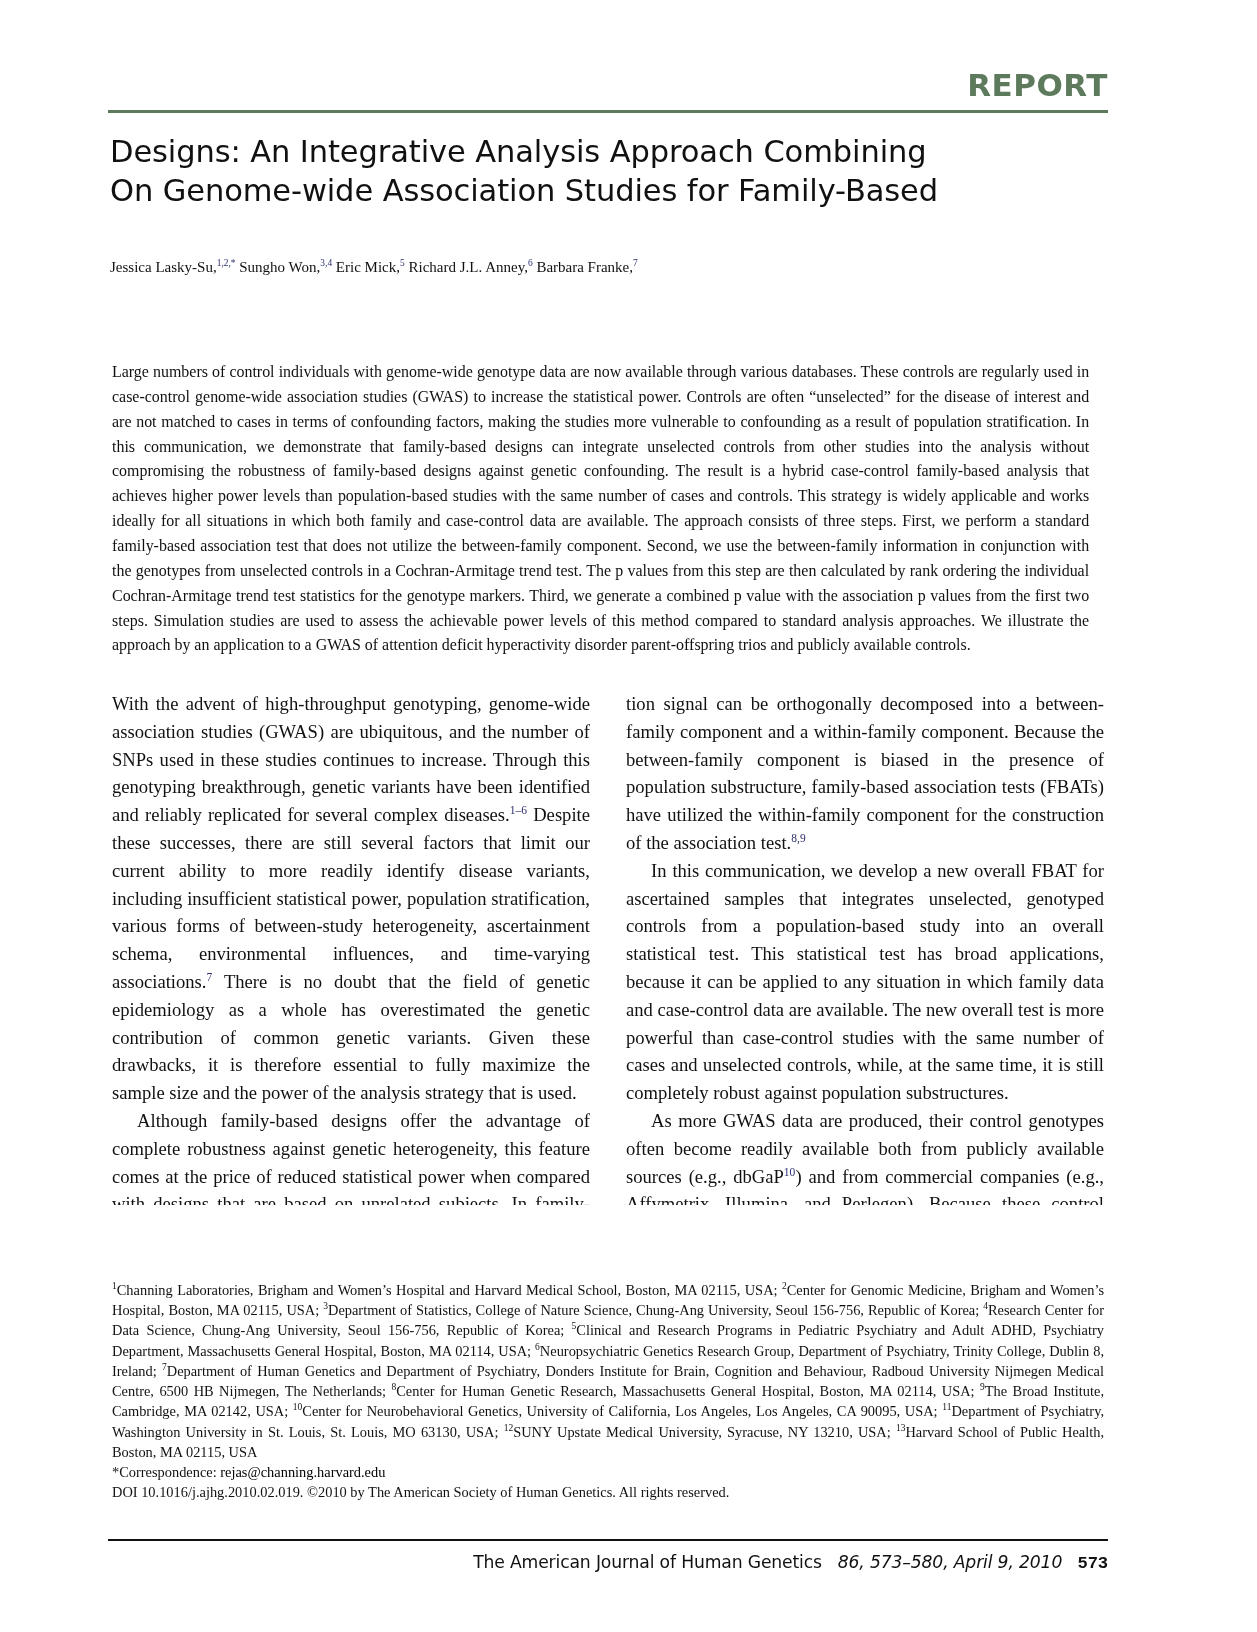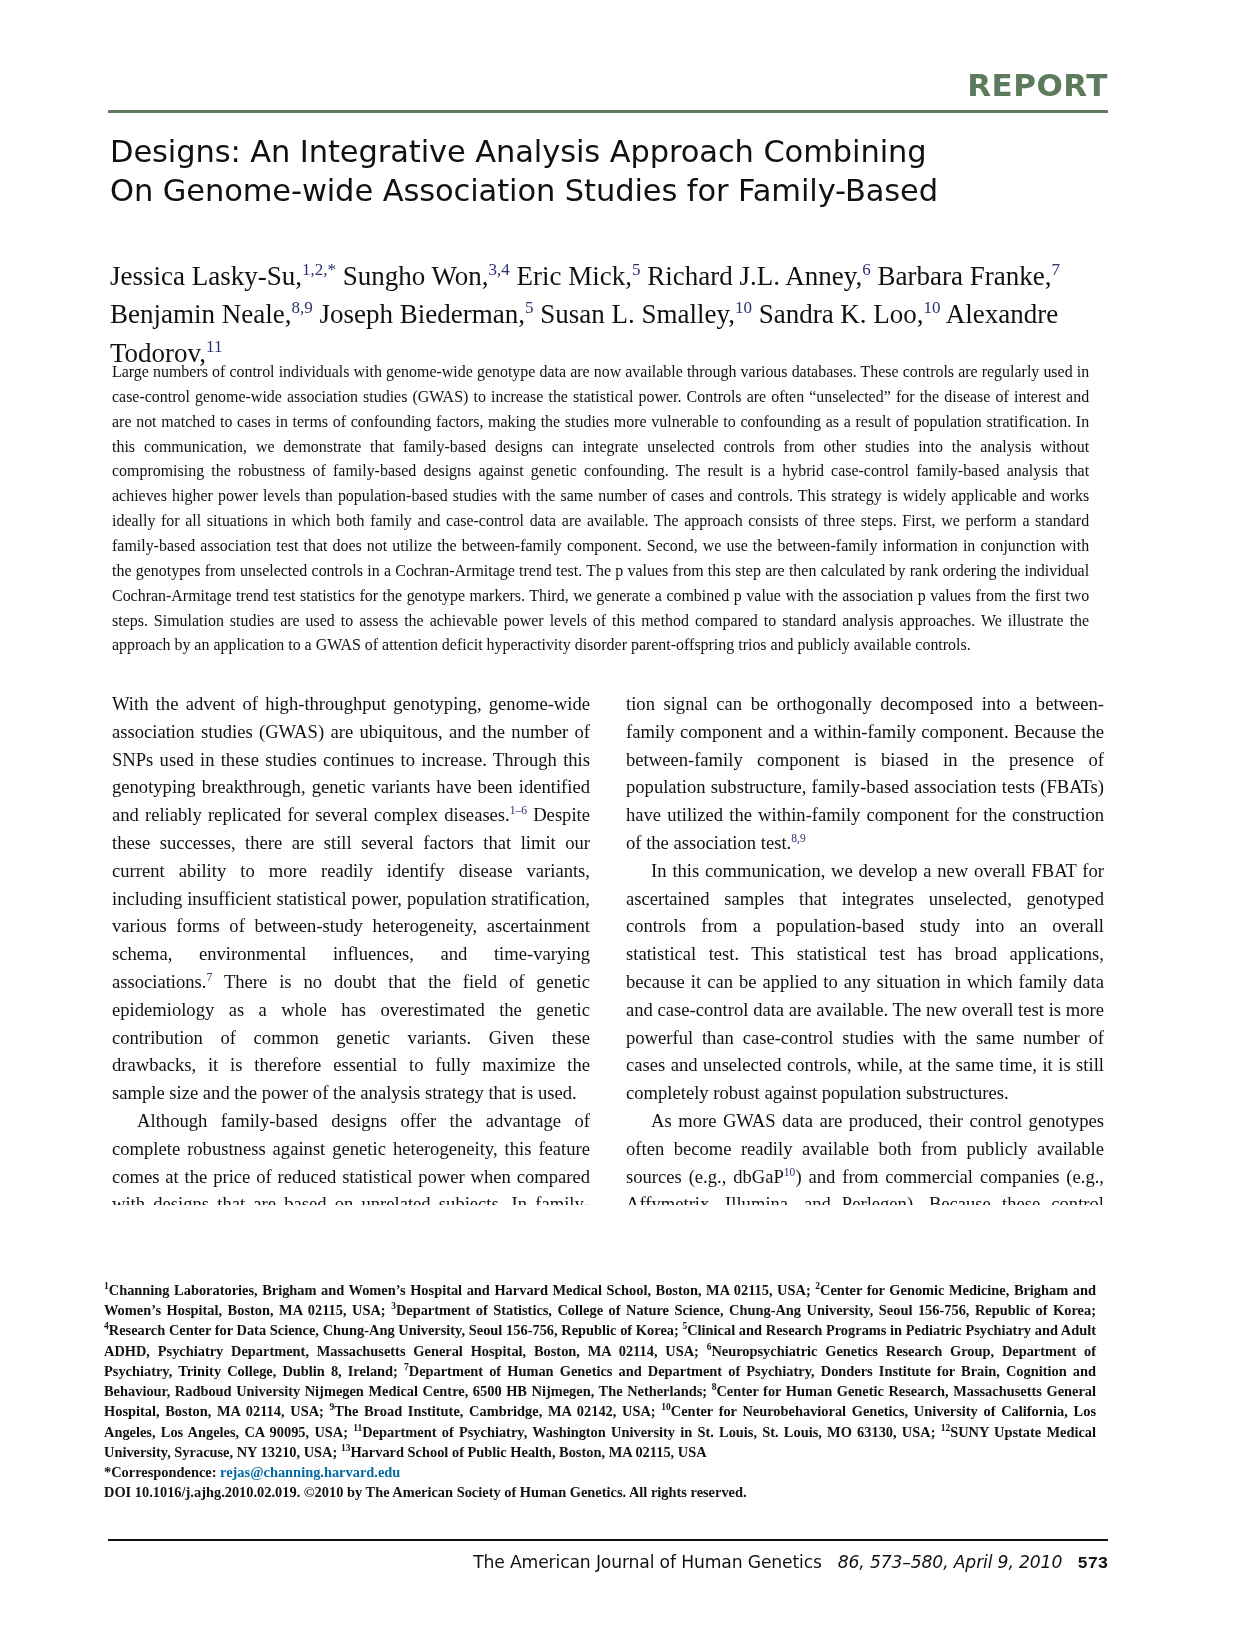--- a/index.html
+++ b/index.html
@@ -56,21 +56,21 @@
   }
   .title div { white-space: nowrap; }
 
   
   .authors {
     position: absolute;
     left: 110px;
     top: 245px;
     width: 1000px;
     font-family: "Liberation Serif", "DejaVu Serif", serif;
-    font-size: 27px;
+    font-size: 15px;
     line-height: 1.42;
     color: #111;
   }
   .authors sup {
     font-size: 0.63em;
     vertical-align: super;
     line-height: 0;
     color: #2b2f6e;
   }
   .authors .star { color: #2b2f6e; }
@@ -115,38 +115,37 @@
   .col sup {
     font-size: 0.62em;
     vertical-align: super;
     line-height: 0;
     color: #2b2f6e;
   }
 
   
   .footnotes {
     position: absolute;
-    left: 104px;
+    left: 112px;
     top: 1268px;
     width: 992px;
     font-size: 14.4px;
     line-height: 1.405;
     text-align: justify;
     text-justify: inter-word;
     color: #111;
-    font-weight: bold;
   }
   .footnotes sup {
     font-size: 0.66em;
     vertical-align: super;
     line-height: 0;
   }
   .fn-block { margin: 0; }
   .fn-line { margin: 0; }
-  .email-link { color: #0369a1; text-decoration: none; }
+  .email-link { color: #000000; text-decoration: none; }
 
   
   .footer-rule {
     position: absolute;
     left: 108px;
     top: 1527px;
     width: 1000px;
     height: 2px;
     background: #111;
   }
@@ -175,21 +174,20 @@
     <div class="header-rule"></div>
   </div>
 
   <div class="title">
     <div>Designs: An Integrative Analysis Approach Combining</div>
     <div>On Genome-wide Association Studies for Family-Based</div>
   </div>
 
   <div class="authors">
     <div>Jessica Lasky-Su,<sup>1,2,<span class="star">*</span></sup> Sungho Won,<sup>3,4</sup> Eric Mick,<sup>5</sup> Richard J.L. Anney,<sup>6</sup> Barbara Franke,<sup>7</sup></div>
-    <div>Benjamin Neale,<sup>8,9</sup> Joseph Biederman,<sup>5</sup> Susan L. Smalley,<sup>10</sup> Sandra K. Loo,<sup>10</sup> Alexandre Todorov,<sup>11</sup></div>
   </div>
 
   <div class="abstract">Large numbers of control individuals with genome-wide genotype data are now available through various databases. These controls are regularly used in case-control genome-wide association studies (GWAS) to increase the statistical power. Controls are often “unselected” for the disease of interest and are not matched to cases in terms of confounding factors, making the studies more vulnerable to confounding as a result of population stratification. In this communication, we demonstrate that family-based designs can integrate unselected controls from other studies into the analysis without compromising the robustness of family-based designs against genetic confounding. The result is a hybrid case-control family-based analysis that achieves higher power levels than population-based studies with the same number of cases and controls. This strategy is widely applicable and works ideally for all situations in which both family and case-control data are available. The approach consists of three steps. First, we perform a standard family-based association test that does not utilize the between-family component. Second, we use the between-family information in conjunction with the genotypes from unselected controls in a Cochran-Armitage trend test. The p values from this step are then calculated by rank ordering the individual Cochran-Armitage trend test statistics for the genotype markers. Third, we generate a combined p value with the association p values from the first two steps. Simulation studies are used to assess the achievable power levels of this method compared to standard analysis approaches. We illustrate the approach by an application to a GWAS of attention deficit hyperactivity disorder parent-offspring trios and publicly available controls.</div>
 
   <div class="body-cols">
     <div class="col" id="col-left">
         <p>With the advent of high-throughput genotyping, genome-wide association studies (GWAS) are ubiquitous, and the number of SNPs used in these studies continues to increase. Through this genotyping breakthrough, genetic variants have been identified and reliably replicated for several complex diseases.<sup>1–6</sup> Despite these successes, there are still several factors that limit our current ability to more readily identify disease variants, including insufficient statistical power, population stratification, various forms of between-study heterogeneity, ascertainment schema, environmental influences, and time-varying associations.<sup>7</sup> There is no doubt that the field of genetic epidemiology as a whole has overestimated the genetic contribution of common genetic variants. Given these drawbacks, it is therefore essential to fully maximize the sample size and the power of the analysis strategy that is used.</p>
         <p>Although family-based designs offer the advantage of complete robustness against genetic heterogeneity, this feature comes at the price of reduced statistical power when compared with designs that are based on unrelated subjects. In family-based association designs, the associa-</p>
       </div>
     <div class="col" id="col-right">

